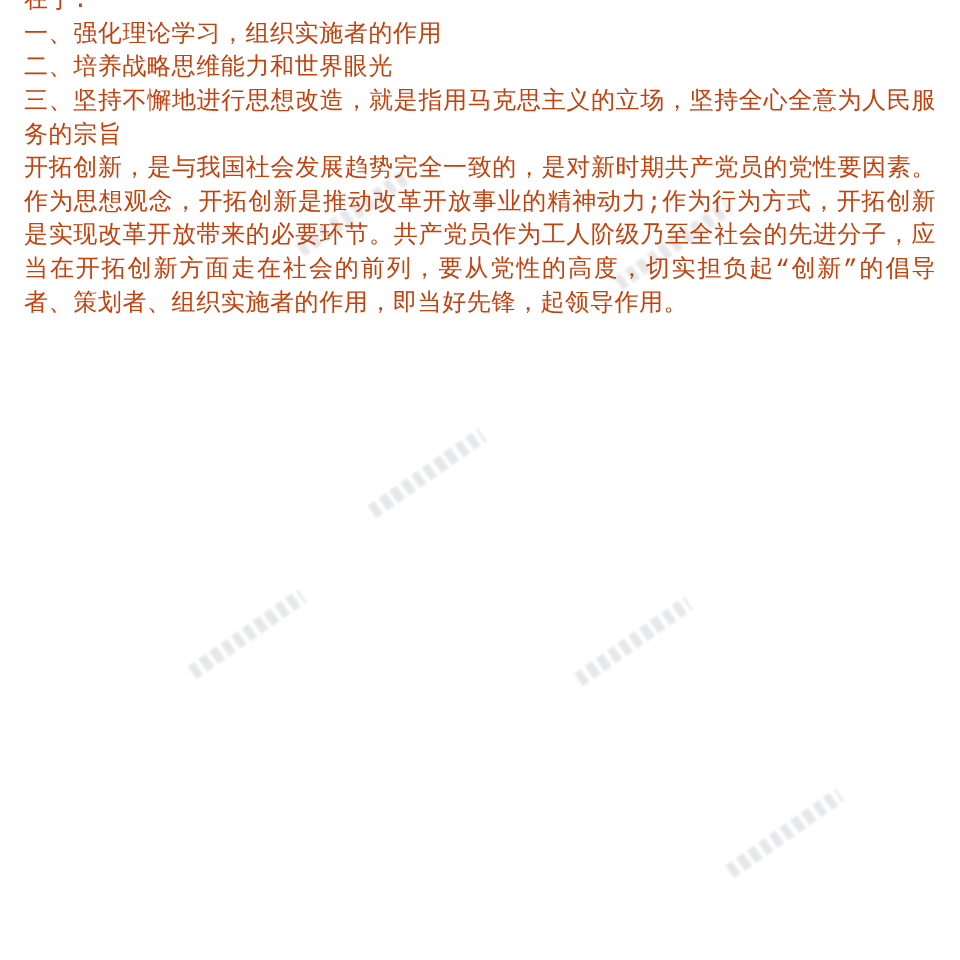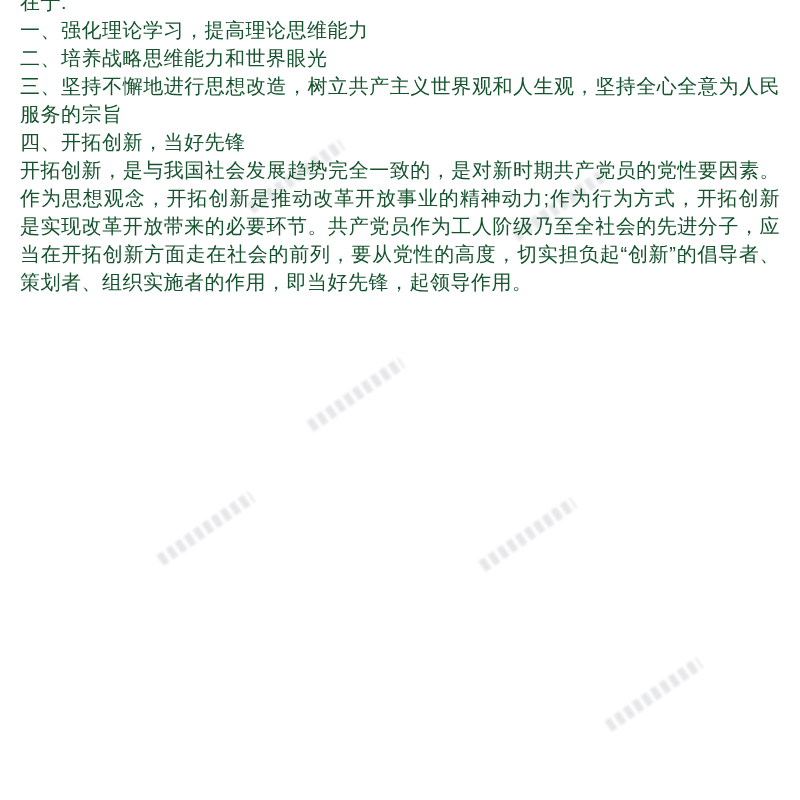--- a/index.html
+++ b/index.html
@@ -1,20 +1,20 @@
 <!DOCTYPE html>
 <html><head>
 <meta charset="utf-8">
 <style>
   html,body{margin:0;padding:0;}
   body{width:800px;height:800px;overflow:hidden;background:#ffffff;}
   .page{
     position:relative;width:800px;height:800px;overflow:hidden;background:#ffffff;
-    font-family:Liberation Sans, sans-serif;
-    color:#14532d;
+    font-family:Liberation Mono, monospace;
+    color:#c2410c;
   }
   .content{
     position:relative;z-index:1;
     padding:0 20px;margin-top:-12px;
     font-size:20px;line-height:28px;
     text-align:justify;text-justify:inter-ideograph;
     letter-spacing:.5px;
   }
   .content p{margin:0;}
   .heading{font-weight:400;}
@@ -42,21 +42,20 @@
     <span class="wm w2"></span>
     <span class="wm w3"></span>
     <span class="wm w4"></span>
     <span class="wm w5"></span>
     <span class="wm w6"></span>
   </div>
 
   <div class="content">
     <p>在于:</p>
     <div id="sections">
-        <p class="heading">一、强化理论学习，提高理论思维能力</p>
+        <p class="heading">一、强化理论学习，组织实施者的作用</p>
         <p class="heading">二、培养战略思维能力和世界眼光</p>
-        <p class="heading">三、坚持不懈地进行思想改造，树立共产主义世界观和人生观，坚持全心全意为人民服务的宗旨</p>
-        <p class="heading">四、开拓创新，当好先锋</p>
+        <p class="heading">三、坚持不懈地进行思想改造，就是指用马克思主义的立场，坚持全心全意为人民服务的宗旨</p>
         <p class="body">开拓创新，是与我国社会发展趋势完全一致的，是对新时期共产党员的党性要因素。作为思想观念，开拓创新是推动改革开放事业的精神动力;作为行为方式，开拓创新是实现改革开放带来的必要环节。共产党员作为工人阶级乃至全社会的先进分子，应当在开拓创新方面走在社会的前列，要从党性的高度，切实担负起“创新”的倡导者、策划者、组织实施者的作用，即当好先锋，起领导作用。</p>
       </div>
   </div>
 
 </div>
 
 </body></html>

